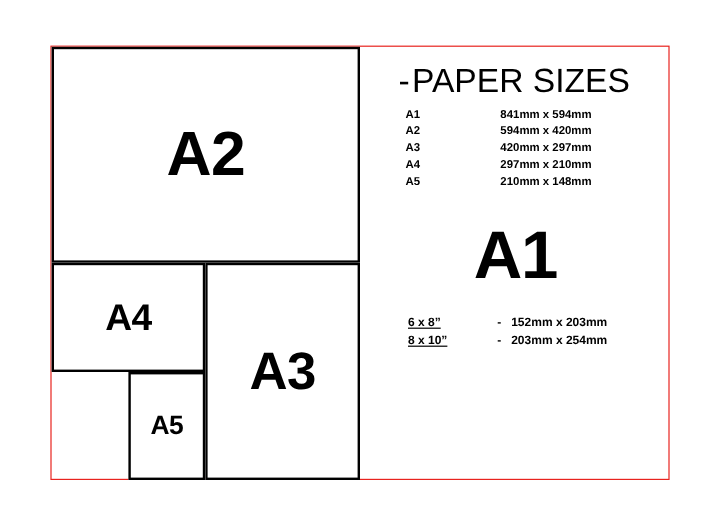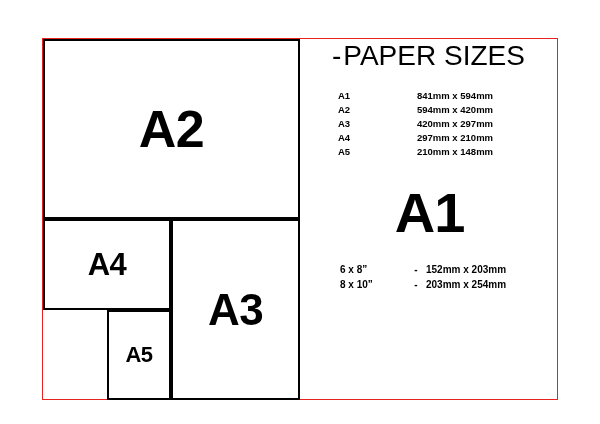--- a/index.html
+++ b/index.html
@@ -123,21 +123,21 @@
     position: absolute;
     left: 302px;
     top: 40px;
     width: 255px;
     height: 359px;
   }
 
   .panel-title {
     position: absolute;
     left: 30px;
-    top: 0;
+    top: 12px;
     font-size: 28px;
     color: #000000;
     letter-spacing: 0px;
     white-space: nowrap;
   }
   .panel-title .dash {
     display: inline-block;
     margin-right: 2px;
   }
 
@@ -183,20 +183,21 @@
   }
   .imperial-table td {
     font-size: 10px;
     font-weight: bold;
     color: #000000;
     padding: 2px 0;
     white-space: nowrap;
   }
   .imperial-table td.size {
     width: 66px;
+    text-decoration: underline;
   }
   .imperial-table td.dash-col {
     width: 20px;
     text-align: center;
   }
   .imperial-table td.mm {
     text-align: left;
   }
 </style>
 </head>

